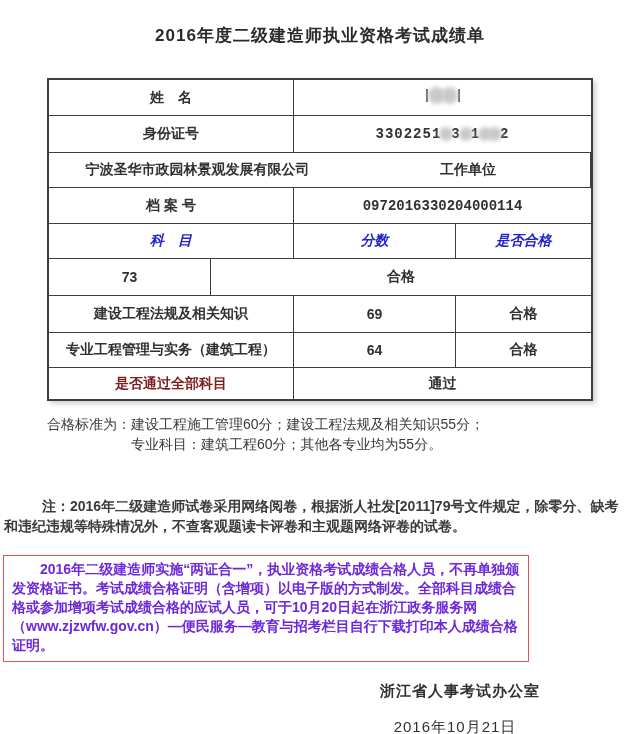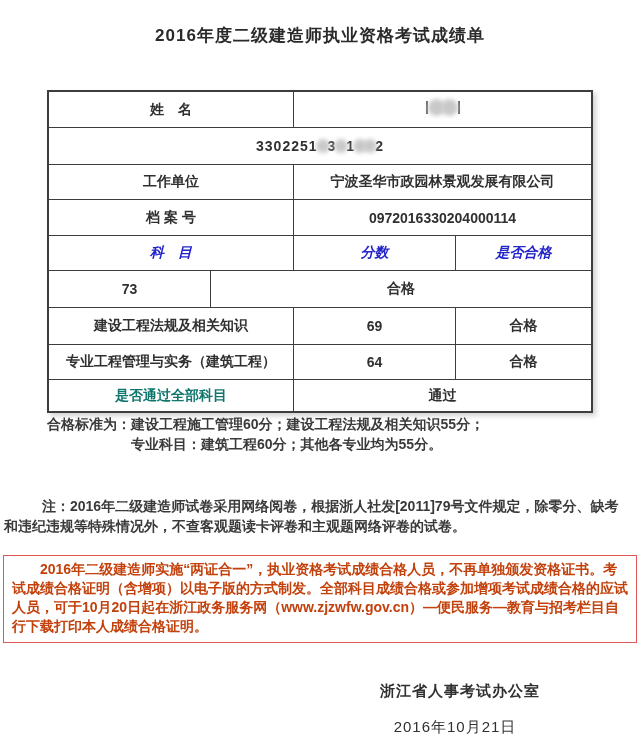--- a/index.html
+++ b/index.html
@@ -9,59 +9,59 @@
     background:#ffffff; overflow:hidden;
     font-family:"Liberation Sans", sans-serif; color:#303030;padding-left:36px;
   }
   .title {
     position:absolute; top:16px; left:0; width:640px;
     text-align:center; font-size:17px; font-weight:700;
     letter-spacing:1px; color:#2a2a2a;
   }
   
   .tbl {
-    position:absolute; left:47px; top:82px; width:546px;
+    position:absolute; left:47px; top:70px; width:546px;
     border:2px solid #3d3d3d; background:#fff;
     box-shadow:3px 3px 5px rgba(0,0,0,0.18);
     font-size:14px; font-weight:600;
   }
   .r { display:flex; border-top:1px solid #3d3d3d; }
   .r:first-child { border-top:none; }
   .c { display:flex; align-items:center; justify-content:center; text-align:center; }
   .c-label { width:245px; border-right:1px solid #3d3d3d; }
   .c-score { width:162px; border-right:1px solid #3d3d3d; }
   .c-pass  { flex:1; }
-  .c-value { flex:1; }
+  .c-value { flex:1;font-family:Liberation Mono, monospace; }
   .blue { color:#2323cc;font-style:italic; }
-  .red  { color:#0f766e;font-family:Liberation Serif, serif; }
+  .red  { color:#7f1d1d;font-family:Liberation Serif, serif; }
   
   .blob {
     display:inline-block; width:17px; height:17px; border-radius:50%;
     background:#c9c9c9; filter:blur(2px); vertical-align:middle; margin:0 -2px;
   }
   .blob.sm { width:14px; height:14px; }
   .name-redact { position:relative; display:inline-block; height:22px; }
   .name-redact .stroke {
     display:inline-block; width:2px; height:13px; background:#6b6b6b;
     vertical-align:middle; margin:0 2px;
   }
   .idnum { letter-spacing:1px; font-weight:600; }
   
   .standards { position:absolute; left:47px; top:406px; width:560px;
-    font-size:14px; font-weight:700; line-height:20px; color:#3a3a3a; }
+    font-size:14px; font-weight:400; line-height:20px; color:#3a3a3a; }
   .standards .l2 { margin-left:84px; }
   .remark {
     position:absolute; left:4px; top:488px; width:626px;
     font-size:14px; font-weight:600; line-height:20px; color:#3a3a3a;
     text-indent:38px;
   }
   .notice-box {
-    position:absolute; left:3px; top:547px; width:634px;
+    position:absolute; left:3px; top:547px; width:526px;
     border:1px solid #e05555; padding:4px 8px 6px 8px;
-    font-size:14px; font-weight:600; line-height:19px; color:#c2410c;
+    font-size:14px; font-weight:600; line-height:19px; color:#6d28d9;
     text-indent:28px;
   }
   .issuer {
     position:absolute; left:340px; top:674px; width:240px;
     text-align:center; font-size:15px; font-weight:600; letter-spacing:1px;
   }
   .docdate {
     position:absolute; left:340px; top:710px; width:230px;
     text-align:center; font-size:15px; font-weight:400; letter-spacing:1px;
   }
@@ -76,35 +76,36 @@
   <div class="tbl">
 
     <div class="r" style="height:35px">
       <div class="c c-label">姓　名</div>
       <div class="c c-value">
         <span class="name-redact"><span class="stroke"></span><span class="blob"></span><span class="blob"></span><span class="stroke"></span></span>
       </div>
     </div>
 
     <div class="r" style="height:37px">
+      <div class="c c-label">身份证号</div>
       <div class="c c-value idnum">
         <span>3302251</span>
           <span class="blob sm"></span>
           <span>3</span>
           <span class="blob sm"></span>
           <span>1</span>
           <span class="blob sm"></span>
           <span class="blob sm"></span>
           <span>2</span>
       </div>
     </div>
 
     <div class="r" style="height:35px">
+      <div class="c c-value">宁波圣华市政园林景观发展有限公司</div>
       <div class="c c-label">工作单位</div>
-      <div class="c c-value">宁波圣华市政园林景观发展有限公司</div>
     </div>
 
     <div class="r" style="height:36px">
       <div class="c c-label">档 案 号</div>
       <div class="c c-value">0972016330204000114</div>
     </div>
 
     <div class="r blue" style="height:35px">
       <div class="c c-label">科　目</div>
       <div class="c c-score">分数</div>

